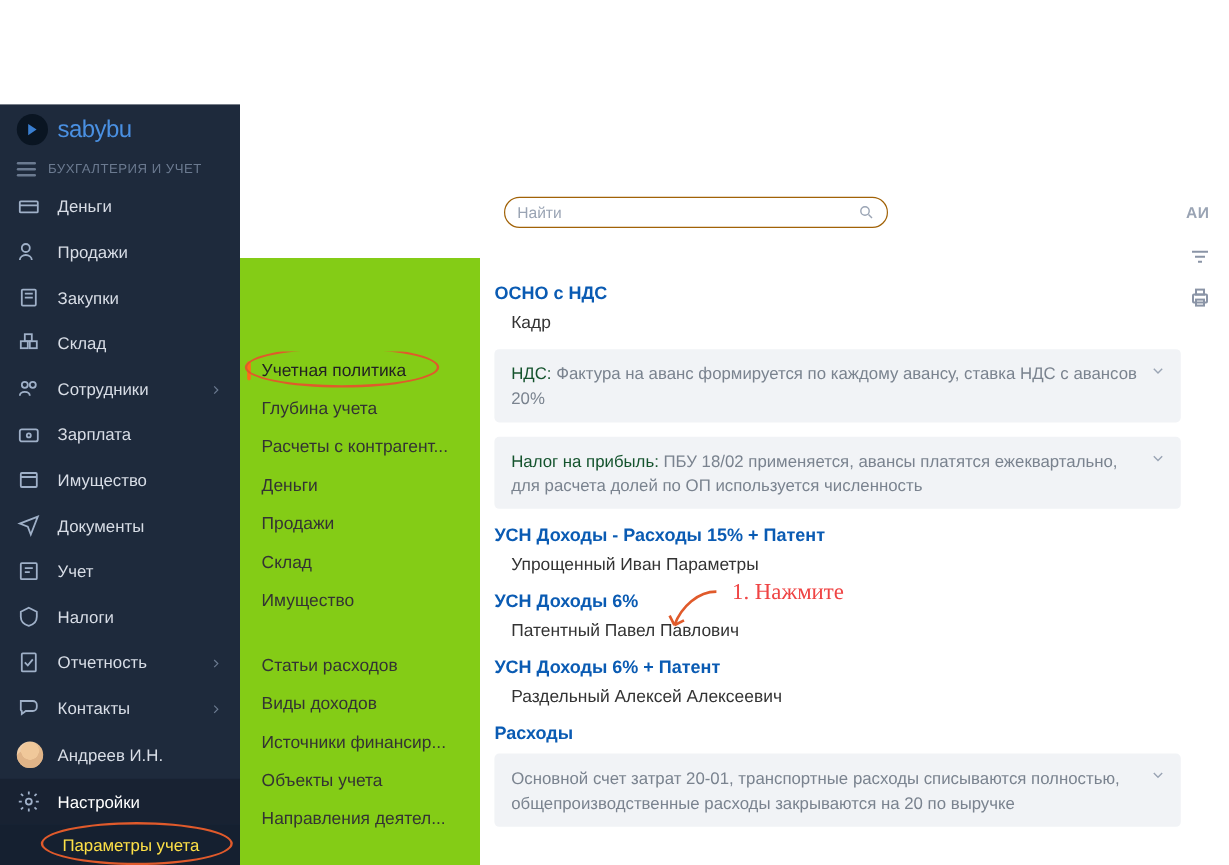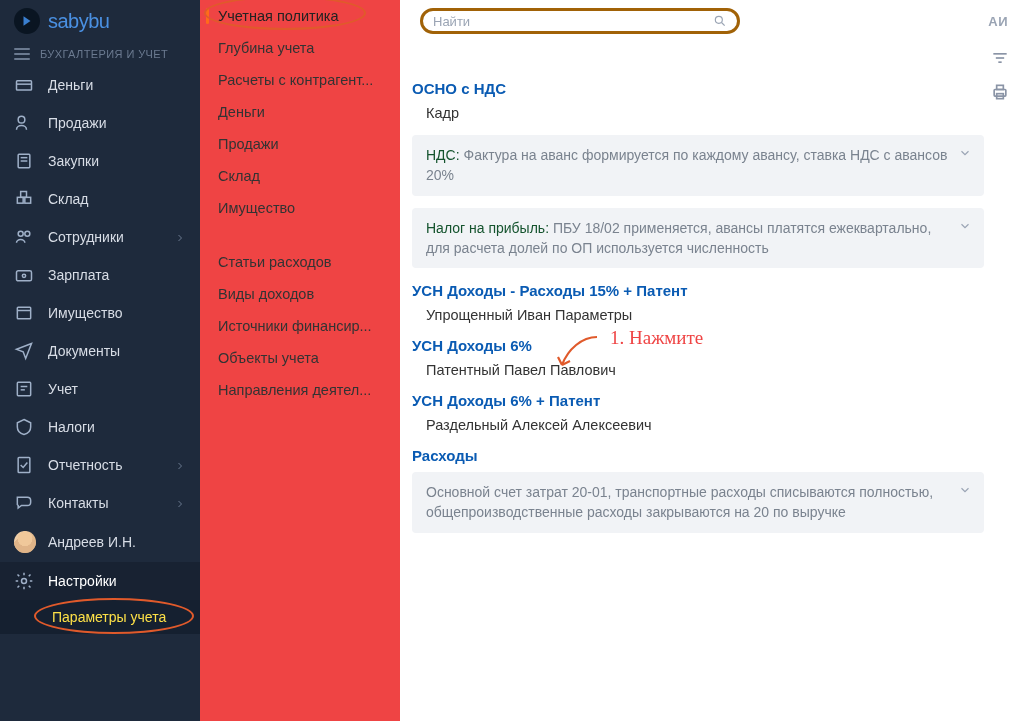--- a/index.html
+++ b/index.html
@@ -1,17 +1,17 @@
 <!DOCTYPE html>
 <html><head>
 <meta charset="utf-8">
 <style>
 * { box-sizing: border-box; margin: 0; padding: 0; }
 body { font-family: -apple-system, BlinkMacSystemFont, "Segoe UI", Arial, sans-serif; font-size: 14px; color: #333; background: #fff; width: 1024px; height: 721px; overflow: hidden; }
-.app { display: flex; height: 721px; }
+.app { display: flex; height: 721px; align-items: flex-end; }
 
 
 .sidebar { width: 200px; background: #1e2a3c; color: #d0d6e0; flex-shrink: 0; display: flex; flex-direction: column; }
 .sidebar-header { display: flex; align-items: center; padding: 8px 14px; height: 42px; }
 .logo-circle { width: 26px; height: 26px; border-radius: 50%; background: #0a1522; display: flex; align-items: center; justify-content: center; margin-right: 8px; }
 .logo-circle svg { width: 14px; height: 14px; }
 .logo-text { font-size: 20px; font-weight: 500; color: #4a90e2; letter-spacing: -0.5px; }
 .section-head { display: flex; align-items: center; padding: 6px 14px; font-size: 11px; color: #6b7a90; letter-spacing: 0.4px; gap: 10px; }
 .hamburger { width: 16px; height: 12px; display: flex; flex-direction: column; justify-content: space-between; }
 .hamburger span { height: 2px; background: #6b7a90; border-radius: 1px; }
@@ -24,30 +24,30 @@
 .nav-icon svg { stroke: #9fb0c8; fill: none; }
 .nav-chevron { margin-left: auto; width: 12px; height: 12px; }
 .nav-chevron svg { stroke: #6b7a90; fill: none; }
 .avatar { width: 22px; height: 22px; border-radius: 50%; background: linear-gradient(135deg,#f5d7b5,#d9a670); margin-right: 12px; flex-shrink: 0; position: relative; overflow: hidden; }
 .avatar::after { content:''; position:absolute; inset:0; background: radial-gradient(circle at 50% 35%, #f0c89a 40%, transparent 42%), radial-gradient(circle at 50% 90%, #e0b488 60%, transparent 62%); }
 
 
 .anno-oval { position: absolute; border: 2px solid #e05a2b; border-radius: 50%; pointer-events: none; }
 
 
-.tabs-col { width: 200px; background: #ef4444; flex-shrink: 0; border-right: 0; }
+.tabs-col { width: 200px; background: #84cc16; flex-shrink: 0; border-right: 0; padding-top: 78px; }
 .tabs-group { margin-bottom: 22px; }
 .tab-item { padding: 8px 18px; cursor: pointer; color: #333; white-space: nowrap; overflow: hidden; text-overflow: ellipsis; position: relative; font-size: 14.5px; }
 .tab-item.active { color: #222; font-weight: 400; }
 .tab-item.active::before { content:''; position:absolute; left:6px; top:8px; bottom:8px; width:3px; background:#ff6b1a; border-radius:2px; }
 
 
 .main { flex: 1; display: flex; flex-direction: column; position: relative; }
 .topbar { height: 42px; display: flex; align-items: center; padding: 0 16px; gap: 12px; }
-.search { flex: 0 1 320px; margin-left: 4px; height: 26px; border: 3px solid #a16207; border-radius: 13px; display: flex; align-items: center; padding: 0 10px; color: #9aa4b4; }
+.search { flex: 0 1 320px; margin-left: 4px; height: 26px; border: 1px solid #a16207; border-radius: 13px; display: flex; align-items: center; padding: 0 10px; color: #9aa4b4; }
 .search input { border: none; outline: none; flex: 1; font-size: 13px; color: #333; background: transparent; }
 .search input::placeholder { color: #9aa4b4; }
 .top-spacer { flex: 1; }
 .ai-badge { color: #9aa4b4; font-size: 13px; font-weight: 600; letter-spacing: 0.5px; }
 .side-tools { position: absolute; right: 14px; top: 48px; display: flex; flex-direction: column; gap: 14px; align-items: center; }
 .side-tools .tool { width: 20px; height: 20px; display:flex; align-items:center; justify-content:center; cursor:pointer; }
 .side-tools svg { stroke:#8a94a6; fill:none; }
 
 .content { flex: 1; padding: 38px 40px 20px 12px; overflow-y:auto; }
 .block-title { color: #0a5bb3; font-weight: 600; font-size: 15px; margin-bottom: 8px; }

